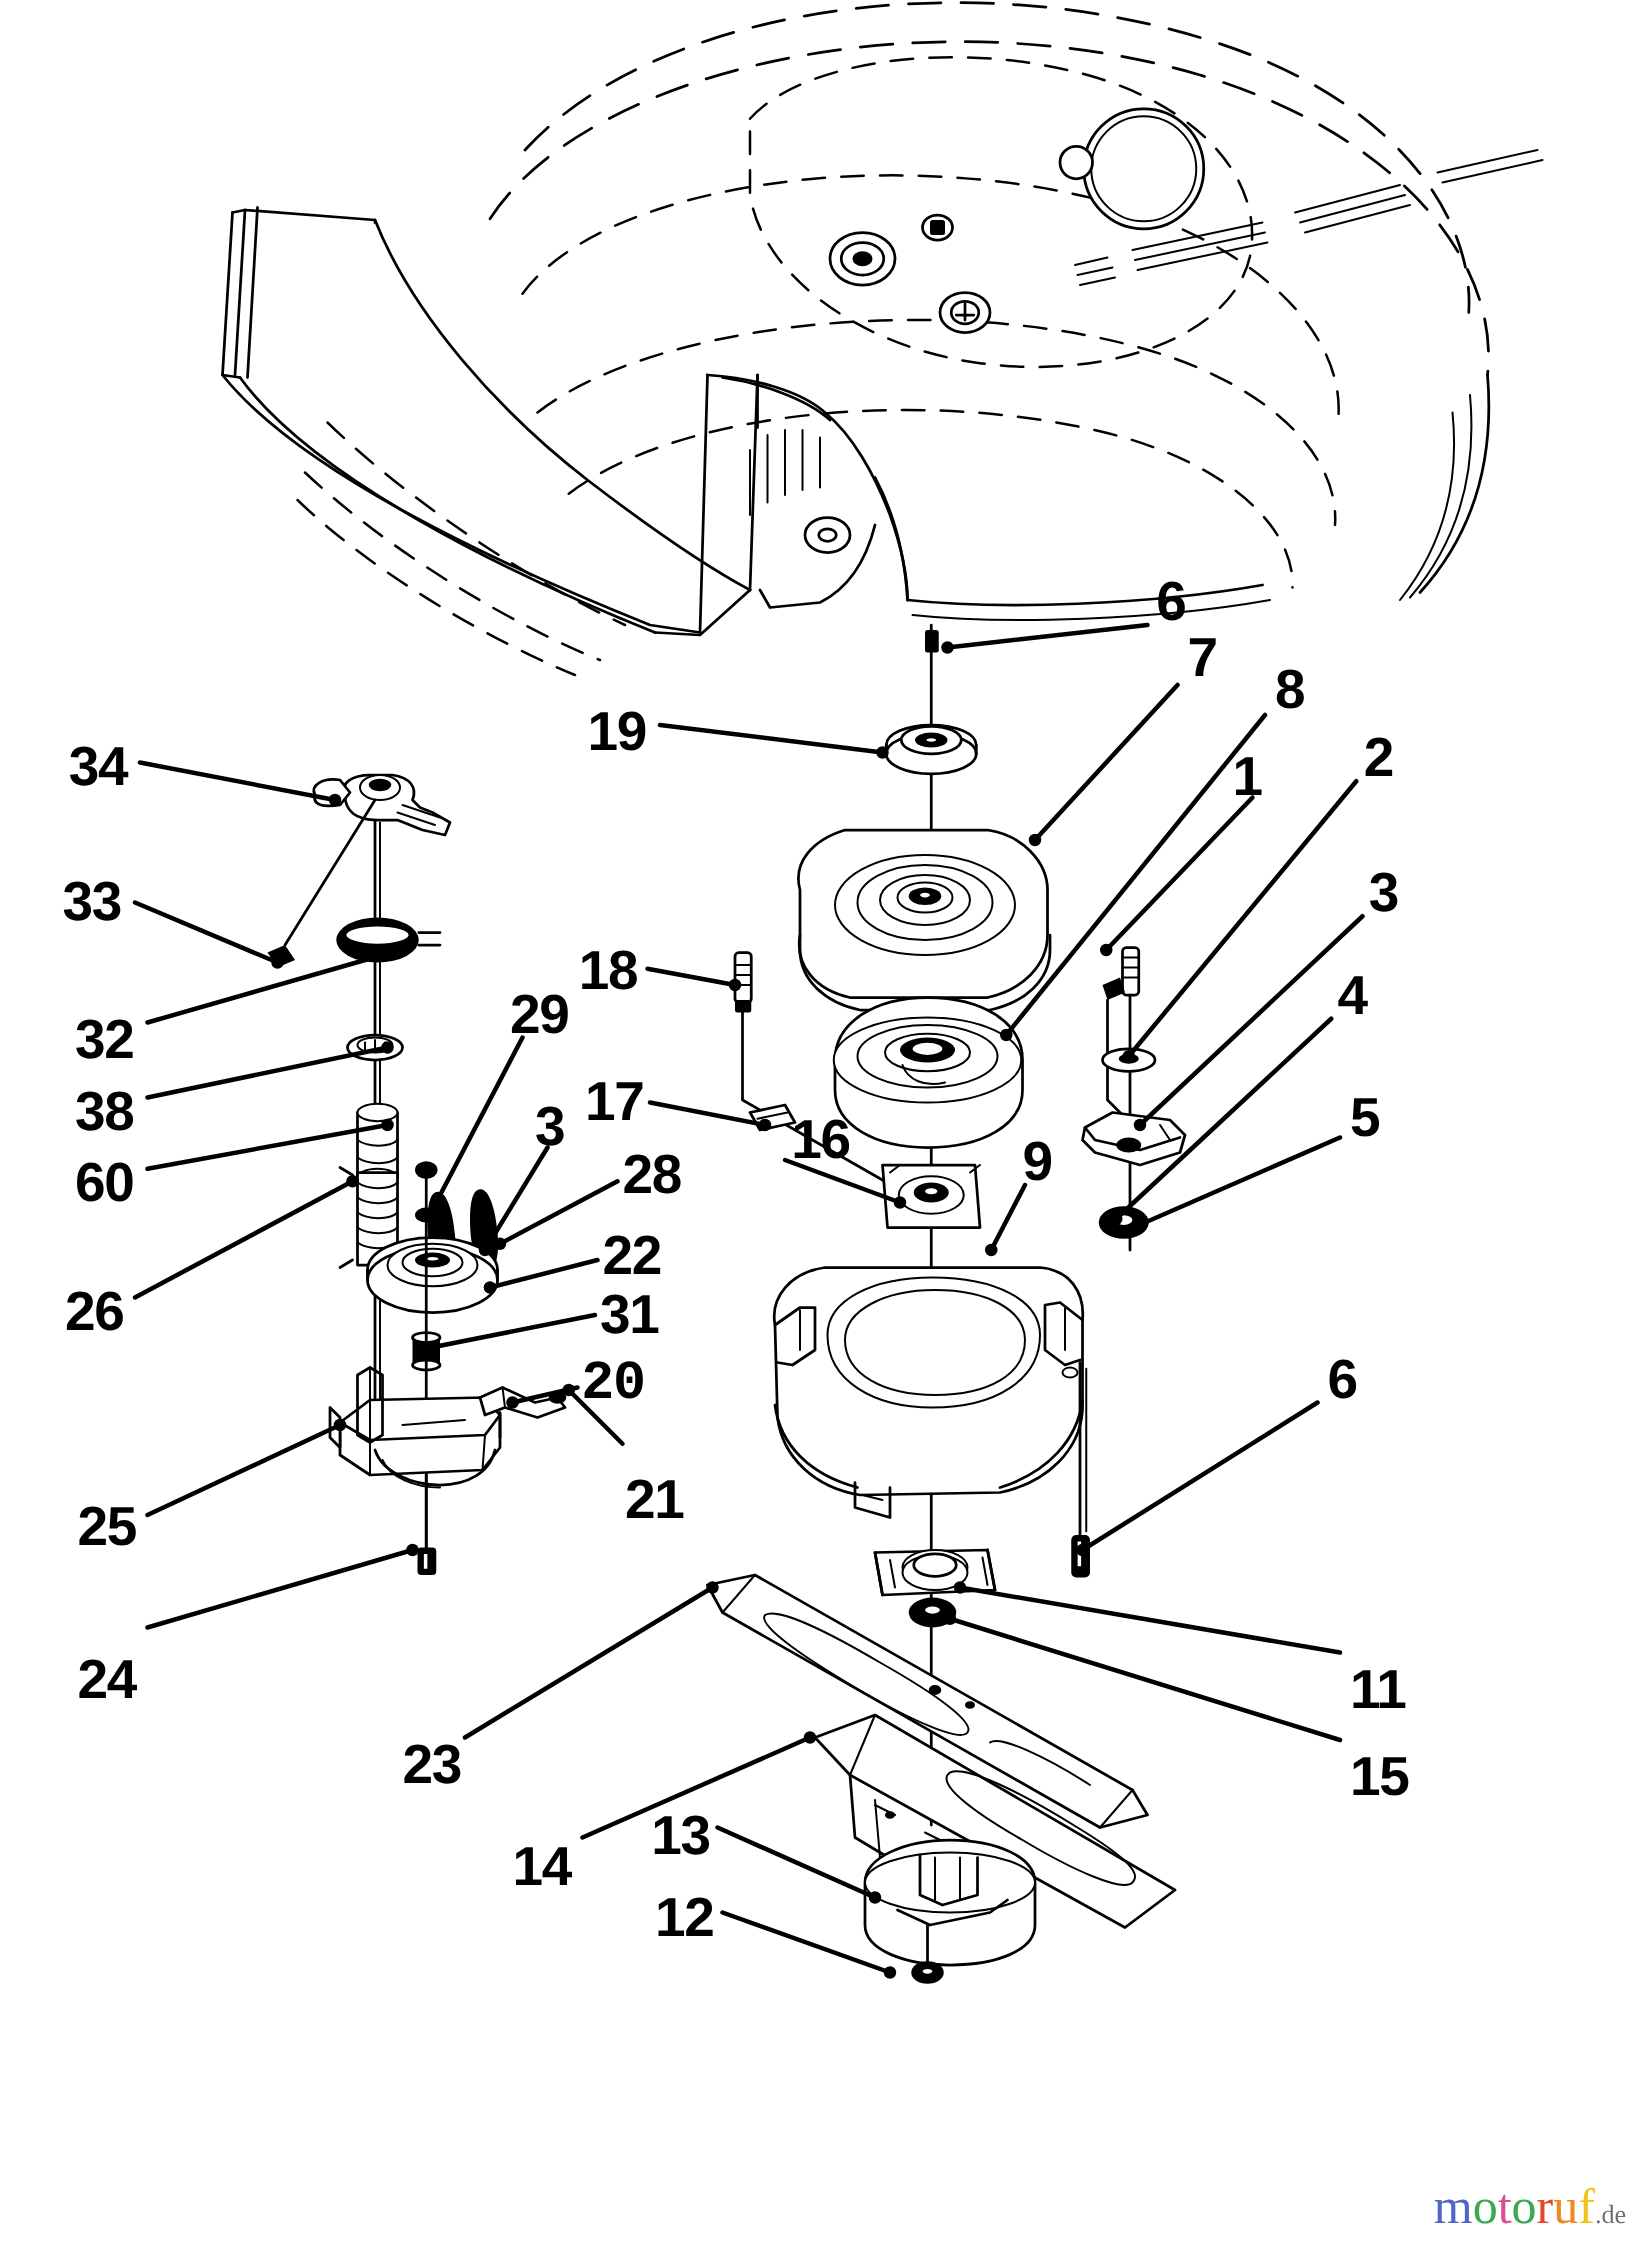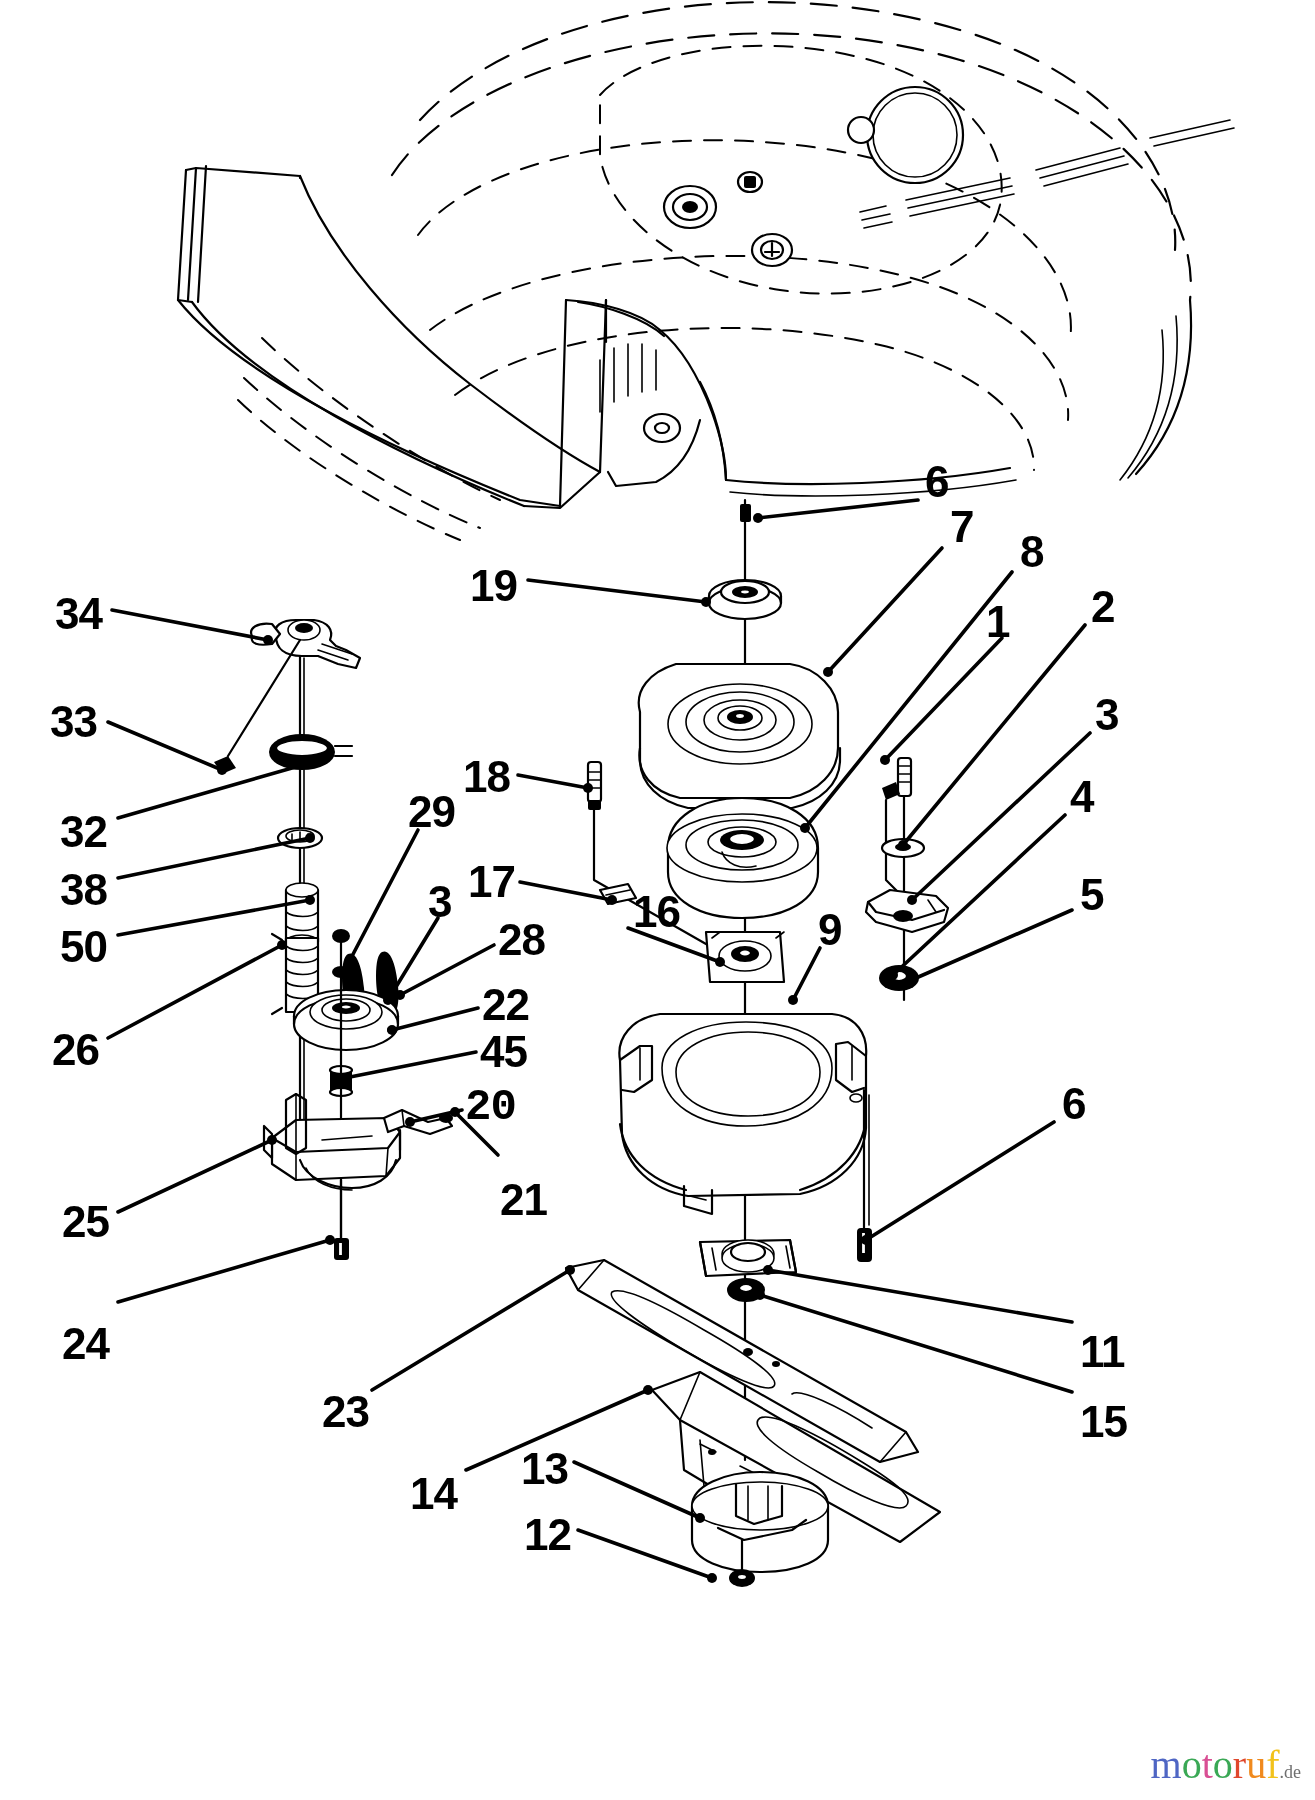--- a/index.html
+++ b/index.html
@@ -7,21 +7,21 @@
        font-family:"Liberation Sans", sans-serif;}
   #stage{position:absolute;left:0;top:0;width:1315px;height:1800px;}
   svg.layer{position:absolute;left:0;top:0;width:1315px;height:1800px;}
   .callout{position:absolute;font-family:"Liberation Sans", sans-serif;
            font-weight:700;font-size:44px;color:#000;line-height:1;
            letter-spacing:-1px;white-space:nowrap;}
   #watermark{position:absolute;right:14px;bottom:12px;
              font-family:"Liberation Serif", serif;font-size:40px;
              letter-spacing:0px;white-space:nowrap;}
   #watermark .w{font-weight:400;}
-  #watermark .suffix{font-size:18px;color:#6f6f6f;vertical-align:baseline;font-family:Liberation Serif, serif;}
+  #watermark .suffix{font-size:21px;color:#6f6f6f;vertical-align:baseline;font-family:Liberation Serif, serif;}
 </style>
 </head>
 <body>
 
 <div id="stage">
 
   <svg class="layer" viewBox="0 0 1315 1800">
     <defs>
       <style>
         .ln{fill:none;stroke:#000;stroke-width:2.2;stroke-linecap:round;stroke-linejoin:round;}
@@ -485,25 +485,25 @@
       <div class="callout" style="left: 468px; top: 860px;">17</div>
       <div class="callout" style="left: 463px; top: 755px;">18</div>
       <div class="callout" style="left: 470px; top: 545px; margin-top: 19px;">19</div>
       <div class="callout" style="left: 465px; top: 1085px; font-family: Liberation Mono, monospace;">20</div>
       <div class="callout" style="left: 500px; top: 1178px;">21</div>
       <div class="callout" style="left: 482px; top: 983px;">22</div>
       <div class="callout" style="left: 322px; top: 1390px; text-align: center;">23</div>
       <div class="callout" style="left: 62px; top: 1290px; margin-top: 32px;">24</div>
       <div class="callout" style="left: 62px; top: 1200px;">25</div>
       <div class="callout" style="left: 52px; top: 1028px;">26</div>
-      <div class="callout" style="left: 480px; top: 1030px;">45</div>
+      <div class="callout" style="left: 480px; top: 1030px;">31</div>
       <div class="callout" style="left: 498px; top: 918px;">28</div>
       <div class="callout" style="left: 408px; top: 790px;">29</div>
       <div class="callout" style="left: 428px; top: 880px;">3</div>
-      <div class="callout" style="left: 60px; top: 925px;">50</div>
+      <div class="callout" style="left: 60px; top: 925px;">60</div>
       <div class="callout" style="left: 60px; top: 868px;">38</div>
       <div class="callout" style="left: 60px; top: 810px;">32</div>
       <div class="callout" style="left: 50px; top: 700px;">33</div>
       <div class="callout" style="left: 55px; top: 592px;">34</div>
     </div>
 
   <div id="watermark"><span class="w" style="color: rgb(79, 102, 196);">m</span><span class="w" style="color: rgb(58, 168, 85);">o</span><span class="w" style="color: rgb(217, 79, 148);">t</span><span class="w" style="color: rgb(58, 168, 85);">o</span><span class="w" style="color: rgb(224, 71, 44);">r</span><span class="w" style="color: rgb(240, 138, 30);">u</span><span class="w" style="color: rgb(242, 194, 28);">f</span><span class="suffix">.de</span></div>
 
 </div>
 

